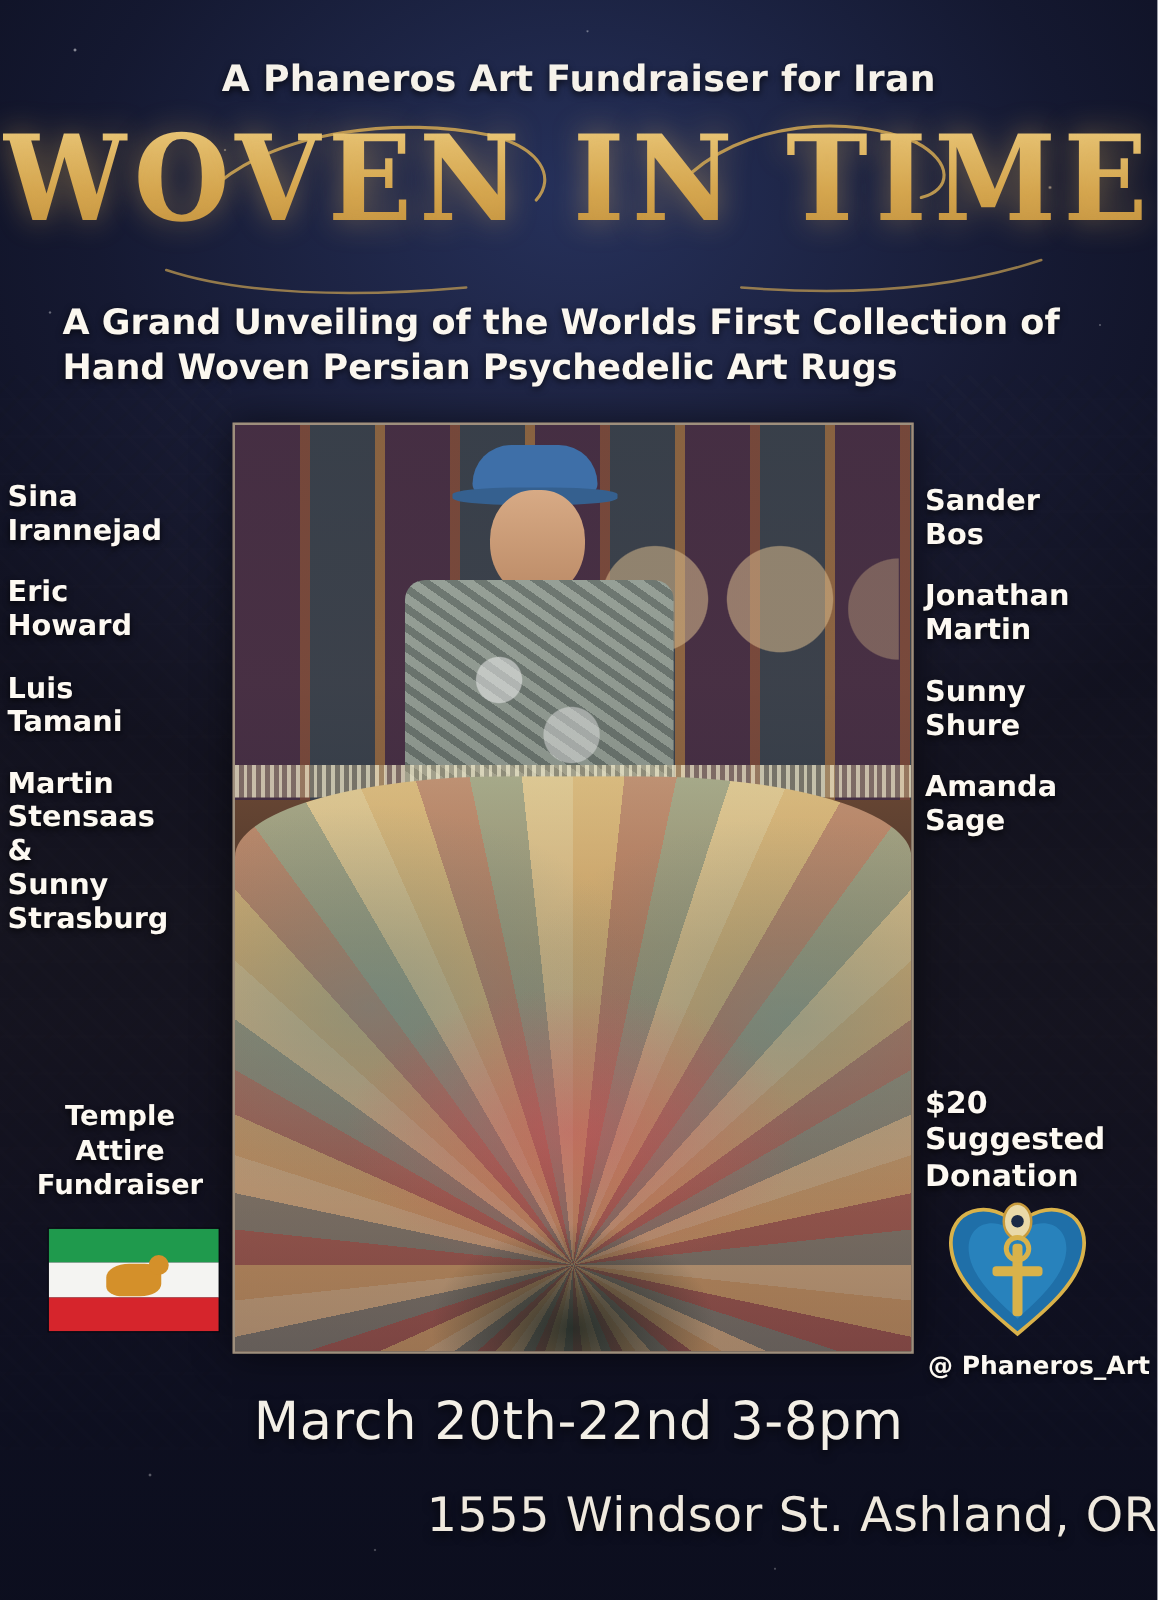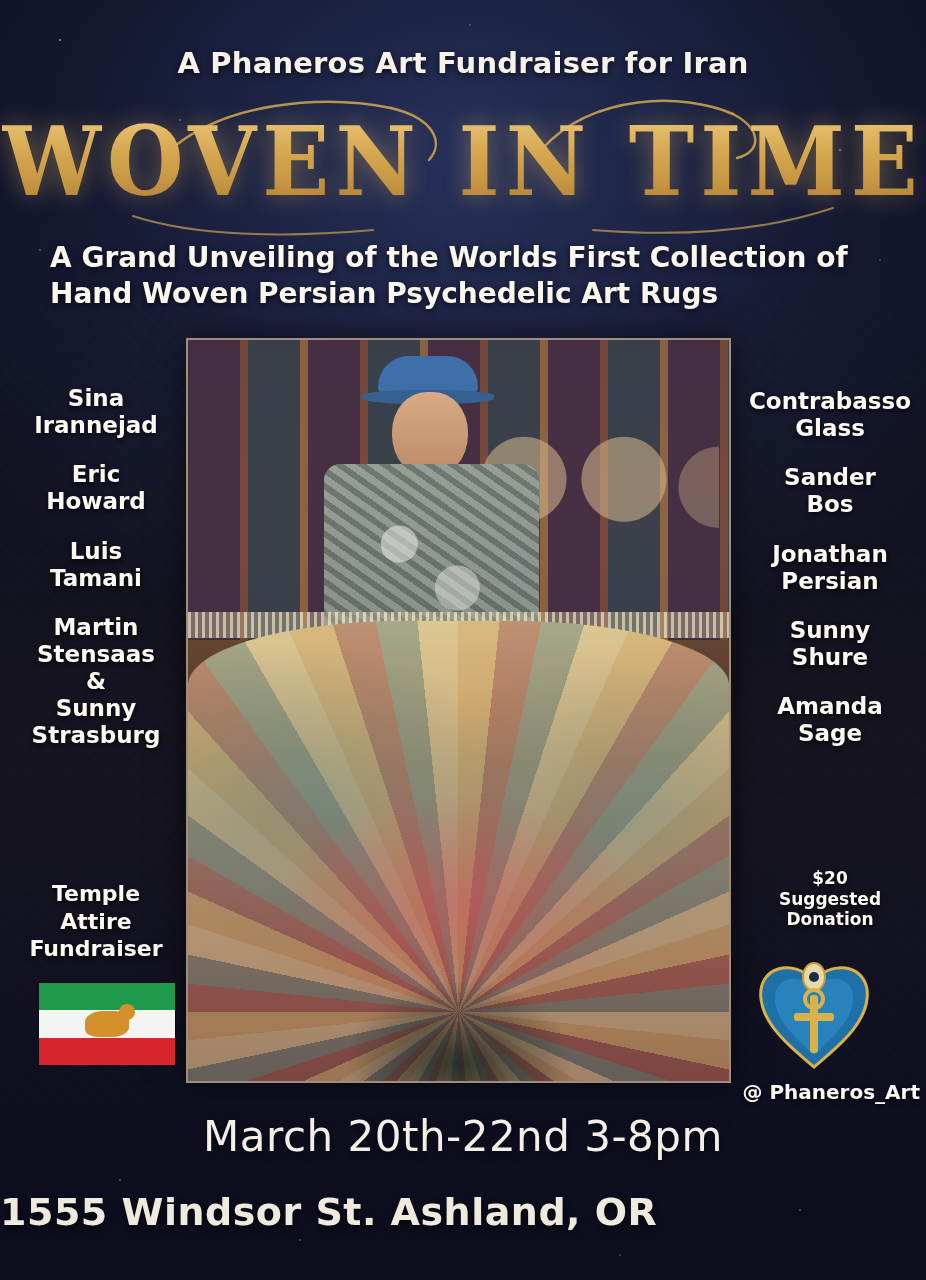--- a/index.html
+++ b/index.html
@@ -77,21 +77,20 @@
     font-weight: bold;
     letter-spacing: 0.2px;
     text-shadow: 0 2px 6px rgba(0,0,0,0.7);
   }
 
   .title-wrap {
     position: absolute;
     top: 92px; left: 0; right: 0;
     height: 140px;
     display: flex;
-    align-items: center;
     justify-content: center;
   }
   .title {
     font-family: "DejaVu Serif", serif;
     font-size: 88px;
     font-weight: bold;
     letter-spacing: 6px;
     color: #d8ab52;
     background: linear-gradient(180deg, #f2d489 0%, #d2a24a 45%, #a8762c 100%);
     -webkit-background-clip: text;
@@ -197,21 +196,20 @@
   }
 
   .artist-col {
     position: absolute;
     top: 385px;
     width: 180px;
     color: #fdf9f2;
     font-size: 23px;
     font-weight: bold;
     line-height: 1.18;
-    text-align: center;
     text-shadow: 0 2px 5px rgba(0,0,0,0.75);
   }
   .artist-col.left { left: 6px; }
   .artist-col.right { right: 6px; top: 388px; }
   .artist { margin-bottom: 22px; white-space: pre-line; }
 
   .temple {
     position: absolute;
     left: 6px; top: 880px; width: 180px;
     text-align: center;
@@ -245,23 +243,22 @@
     content: "";
     position: absolute; right: -6px; top: -7px;
     width: 16px; height: 16px;
     background: #d4902a;
     border-radius: 50%;
   }
 
   .donation {
     position: absolute;
     right: 6px; top: 868px; width: 180px;
-    text-align: center;
     color: #fdf9f2;
-    font-size: 17px;
+    font-size: 24px;
     font-weight: bold;
     line-height: 1.22;
     text-shadow: 0 2px 5px rgba(0,0,0,0.75);
     white-space: pre-line;
   }
 
   .logo {
     position: absolute;
     right: 47px; top: 955px;
     width: 130px; height: 118px;
@@ -283,24 +280,24 @@
     text-align: center;
     color: #f3efe6;
     font-size: 42px;
     font-weight: normal;
     letter-spacing: 0.5px;
     text-shadow: 0 3px 8px rgba(0,0,0,0.7);
   }
   .address {
     position: absolute;
     left: 0; right: 0; top: 1190px;
-    text-align: left;
+    text-align: right;
     color: #efe9de;
     font-size: 38px;
-    font-weight: bold;
+    font-weight: normal;
     letter-spacing: 0.5px;
     text-shadow: 0 3px 8px rgba(0,0,0,0.7);
   }
 </style>
 </head>
 <body>
 
 <div class="poster">
 
   <div class="stars"></div>
@@ -347,26 +344,24 @@
     <div class="artist">Luis
 Tamani</div>
     <div class="artist">Martin
 Stensaas
 &amp;
 Sunny
 Strasburg</div>
   </div>
 
   <div class="artist-col right">
-    <div class="artist">Contrabasso
-Glass</div>
     <div class="artist">Sander
 Bos</div>
     <div class="artist">Jonathan
-Persian</div>
+Martin</div>
     <div class="artist">Sunny
 Shure</div>
     <div class="artist">Amanda
 Sage</div>
   </div>
 
   <div class="temple">Temple
 Attire
 Fundraiser</div>
 

